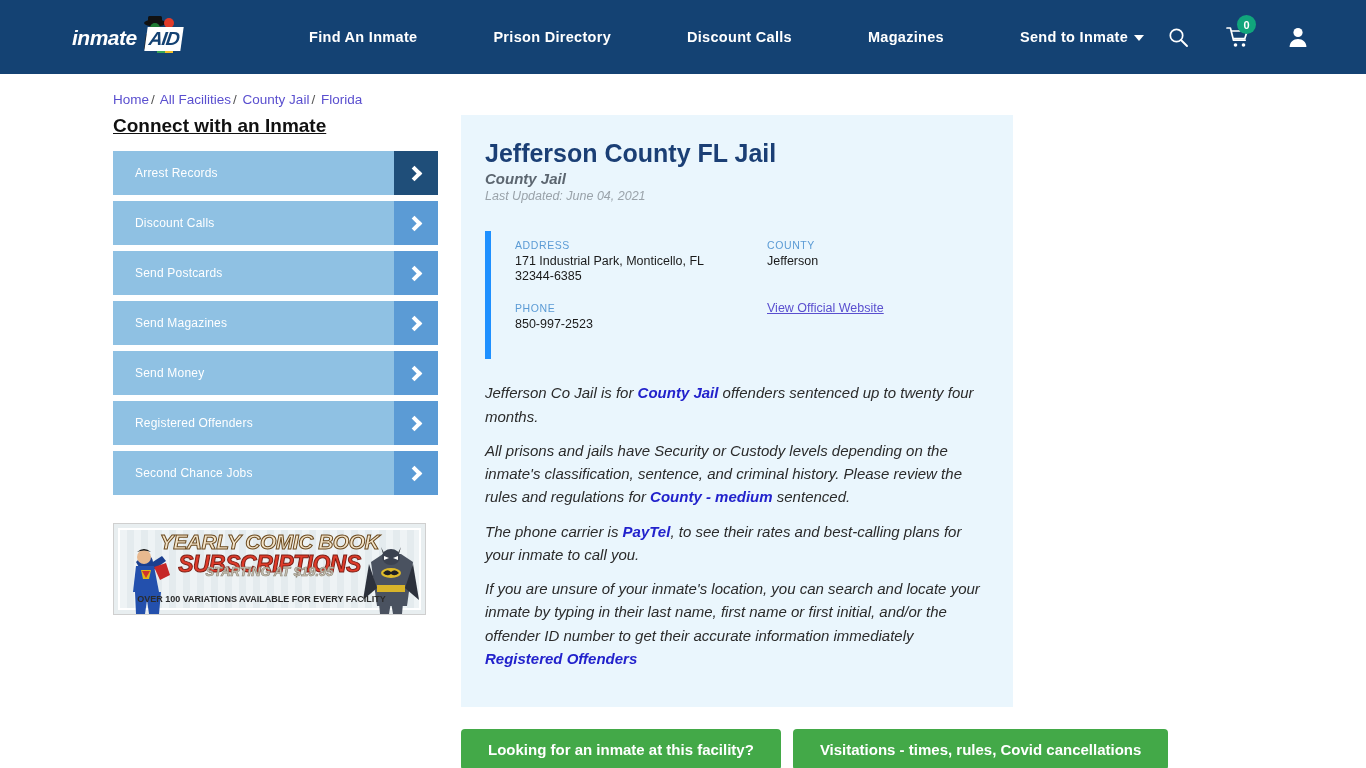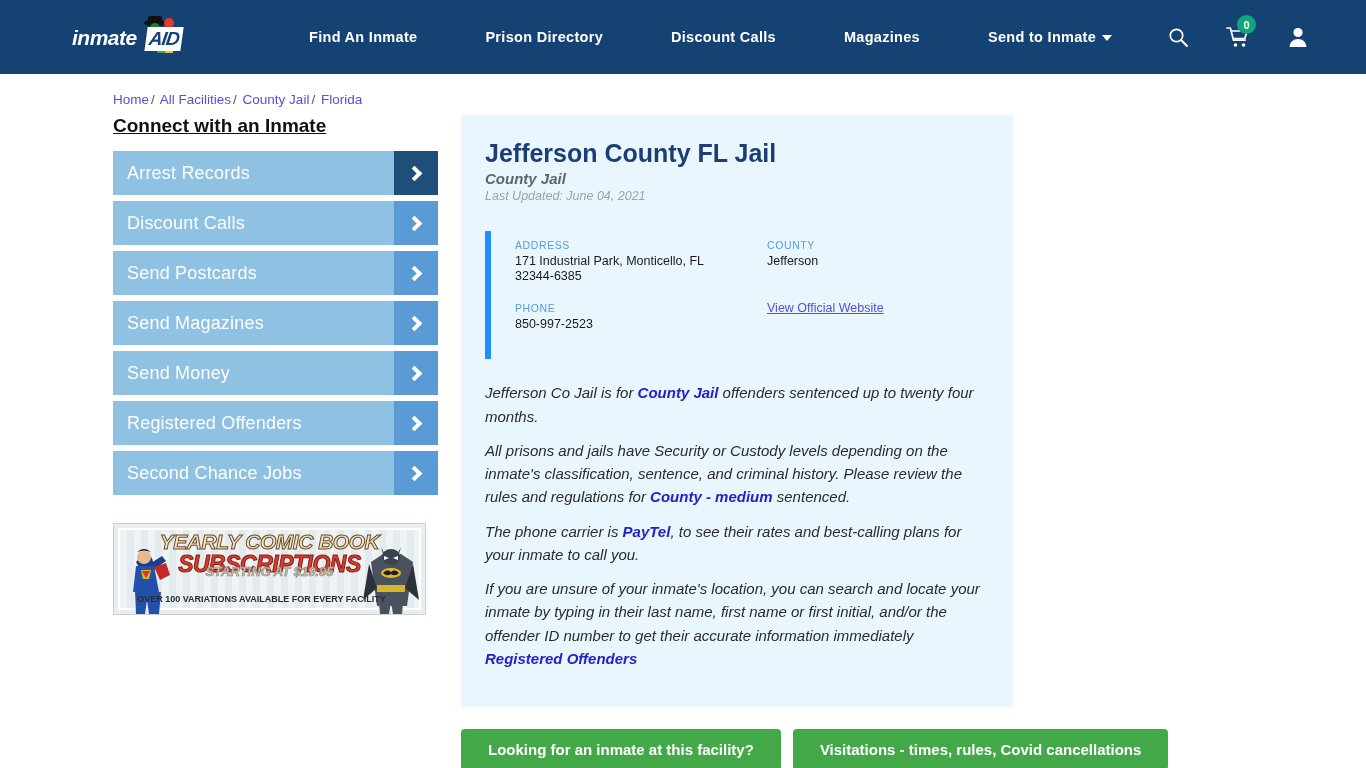--- a/index.html
+++ b/index.html
@@ -37,21 +37,21 @@
     padding: 1px 3px; letter-spacing: -1px;
     transform: skewX(-8deg);
   }
   .logo-fig {
     position: absolute; left: 66px; top: 0px;
     width: 38px; height: 42px;
   }
   .nav {
     display: flex; align-items: flex-start;
     margin-left: 78px;
-    gap: 0;
+    gap: 8px;
   }
   .nav a {
     color: #ffffff; text-decoration: none;
     font-size: 14.5px; font-weight: bold;
     letter-spacing: 0.3px;
     padding: 0 34px;
     white-space: nowrap;
   }
   .nav .caret {
     display: inline-block;
@@ -103,22 +103,22 @@
   }
   .side-item {
     height: 44px;
     background: #8fc1e3;
     display: flex; align-items: center;
     margin-bottom: 6px;
     cursor: pointer;
     position: relative;
   }
   .side-item .label {
-    color: #ffffff; font-size: 18px;
-    padding-left: 14px; letter-spacing: 0.2px;
+    color: #ffffff; font-size: 12px;
+    padding-left: 22px; letter-spacing: 0.2px;
   }
   .side-arrow {
     position: absolute; right: 0; top: 0;
     width: 44px; height: 44px;
     background: #5b9bd5;
     display: flex; align-items: center; justify-content: center;
   }
   .side-item.active .side-arrow { background: #1f4e79; }
   .chev {
     width: 11px; height: 11px;

